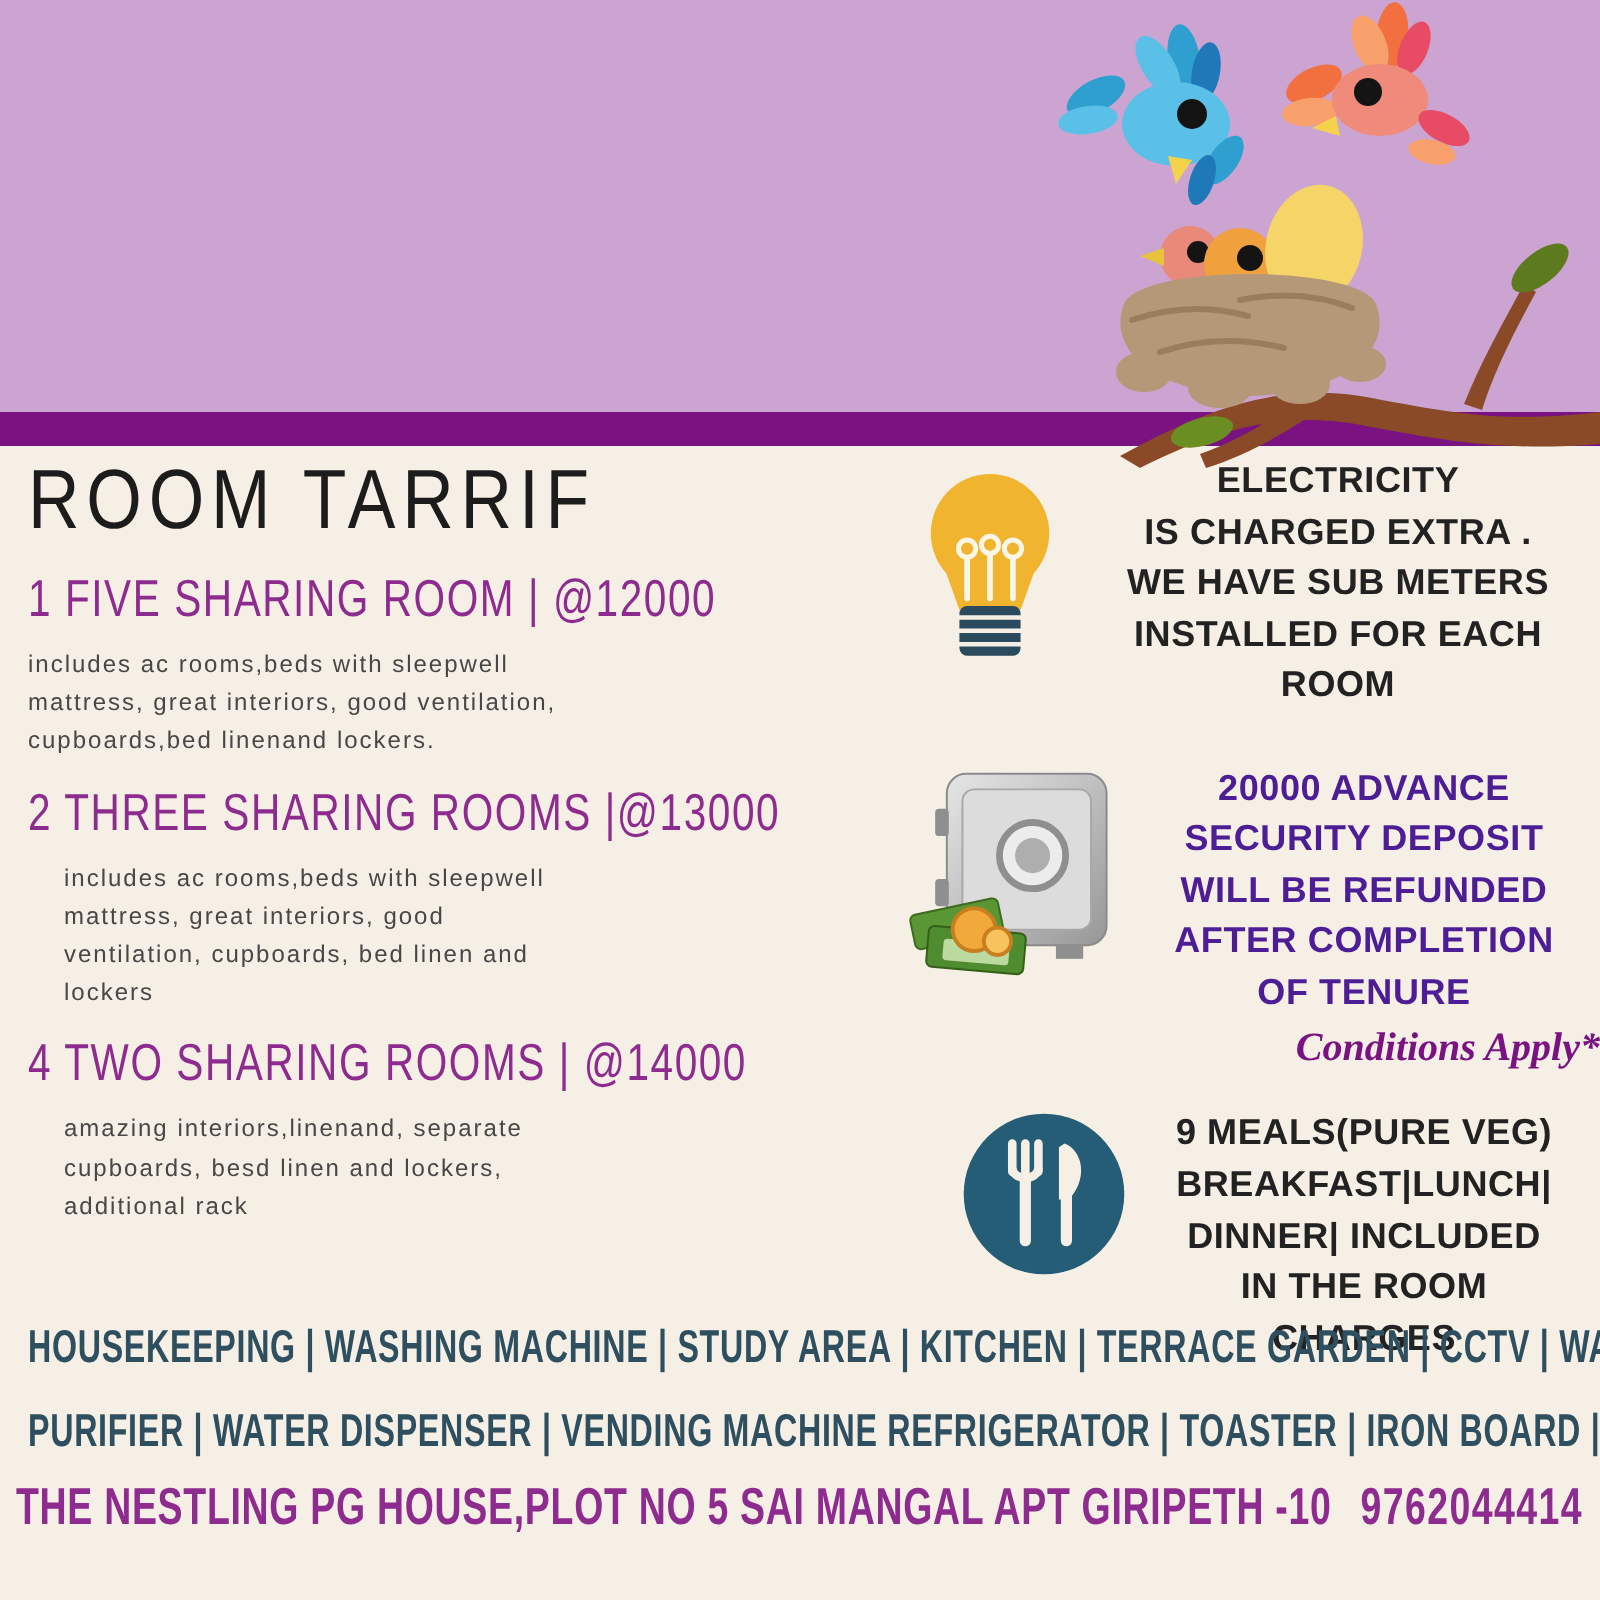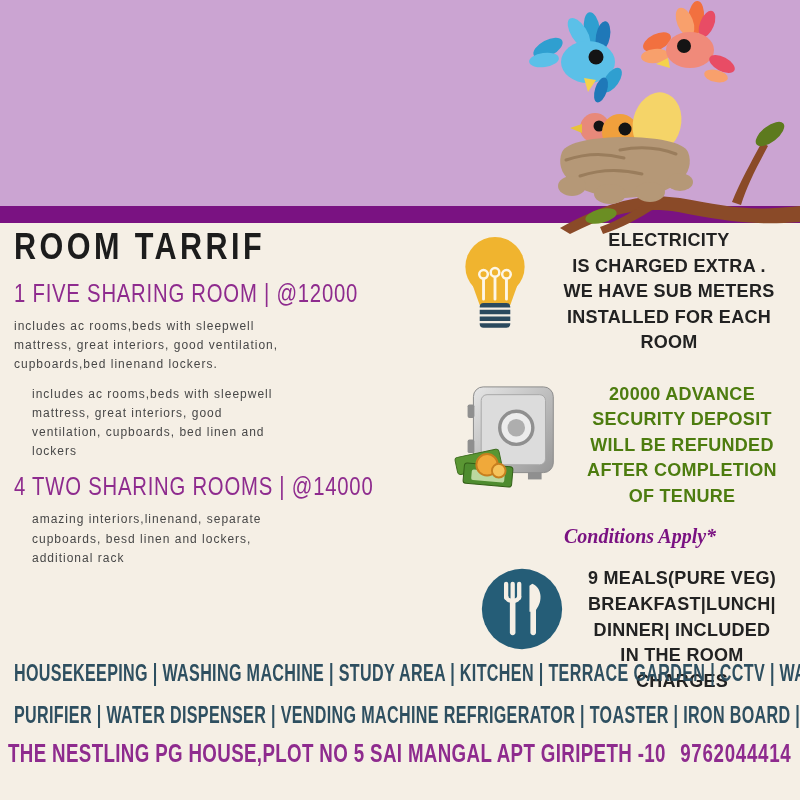--- a/index.html
+++ b/index.html
@@ -16,39 +16,39 @@
   .subtitle-2 { margin-top:6px; font-size:29px; font-weight:800; letter-spacing:3px; color:#f3ecda; }
   .tagline   { margin-top:4px; font-size:25px; font-weight:800; letter-spacing:2px; color:#7a1282; }
 
   .birds-wrap { position:absolute; left:500px; top:0; width:300px; height:235px; z-index:3; }
 
   
   .cond { display:inline-block; transform:scaleX(0.78); transform-origin:0 50%; white-space:nowrap; }
 
   
   .tariff { position:absolute; left:14px; top:226px; width:462px; z-index:2; }
-  .room-heading { font-size:36px; font-weight:700; letter-spacing:4px; color:#1c1c1c; }
+  .room-heading { font-size:42px; font-weight:400; letter-spacing:4px; color:#1c1c1c; }
   .tariff-item { margin-top:10px; }
   .item-title { font-size:26px; font-weight:400; letter-spacing:1px; color:#8e2b8e; }
   .item-desc { margin-top:8px; font-size:12px; color:#474747; letter-spacing:1px;
                line-height:1.6; white-space:pre-line; }
   .indent { padding-left:18px; }
 
   
   .cards { position:absolute; left:452px; top:228px; width:348px; z-index:2; }
   .card { display:flex; align-items:flex-start; }
   .card-1 { margin-bottom:26px;justify-content:center; }
   .card-2 { margin-bottom:18px; }
   .card-icon { flex:0 0 auto; }
   .card-body { flex:1 1 auto; }
   .card-text { font-size:18px; font-weight:800; color:#222; text-align:center;
                line-height:1.42; letter-spacing:0.3px; white-space:pre-line; }
-  .card-text.purple { color:#4d7c0f;text-align:center; }
-  .card-note { margin-top:16px; font-family:"Liberation Serif", serif; font-style:italic;
-               font-weight:700; font-size:20px; color:#7a1282; text-align:left; }
+  .card-text.purple { color:#4c1d95;text-align:center; }
+  .card-note { margin-top:4px; font-family:"Liberation Serif", serif; font-style:italic;
+               font-weight:700; font-size:20px; color:#7a1282; text-align:right; }
 
   
   .amenities { position:absolute; left:14px; top:660px; width:786px; z-index:2; }
   .amenity-line { font-size:23px; font-weight:800; letter-spacing:0.5px; color:#2e4f60; margin-bottom:15px; }
   .amenities .cond { transform:scaleX(0.70); }
 
   .footer-line { position:absolute; left:8px; top:736px; width:792px; z-index:2;
                  display:flex; align-items:center; gap:8px;
                  transform:scaleX(0.72); transform-origin:0 50%; white-space:nowrap; }
   .address { font-size:26px; font-weight:800; letter-spacing:0.5px; color:#8e2b8e; }
@@ -126,20 +126,23 @@
     <div class="tariff-item">
       <div class="item-title">
         <span class="cond">1 FIVE SHARING ROOM  | @12000</span>
       </div>
       <div class="item-desc">includes ac rooms,beds with sleepwell
 mattress, great interiors,  good ventilation,
 cupboards,bed linenand lockers.</div>
     </div>
 
     <div class="tariff-item">
+      <div class="item-title">
+        <span class="cond">2 THREE SHARING ROOMS  |@13000</span>
+      </div>
       <div class="item-desc indent">includes ac rooms,beds with sleepwell
 mattress, great interiors, good
 ventilation, cupboards, bed linen and
 lockers</div>
     </div>
 
     <div class="tariff-item">
       <div class="item-title">
         <span class="cond">4 TWO SHARING ROOMS | @14000</span>
       </div>

